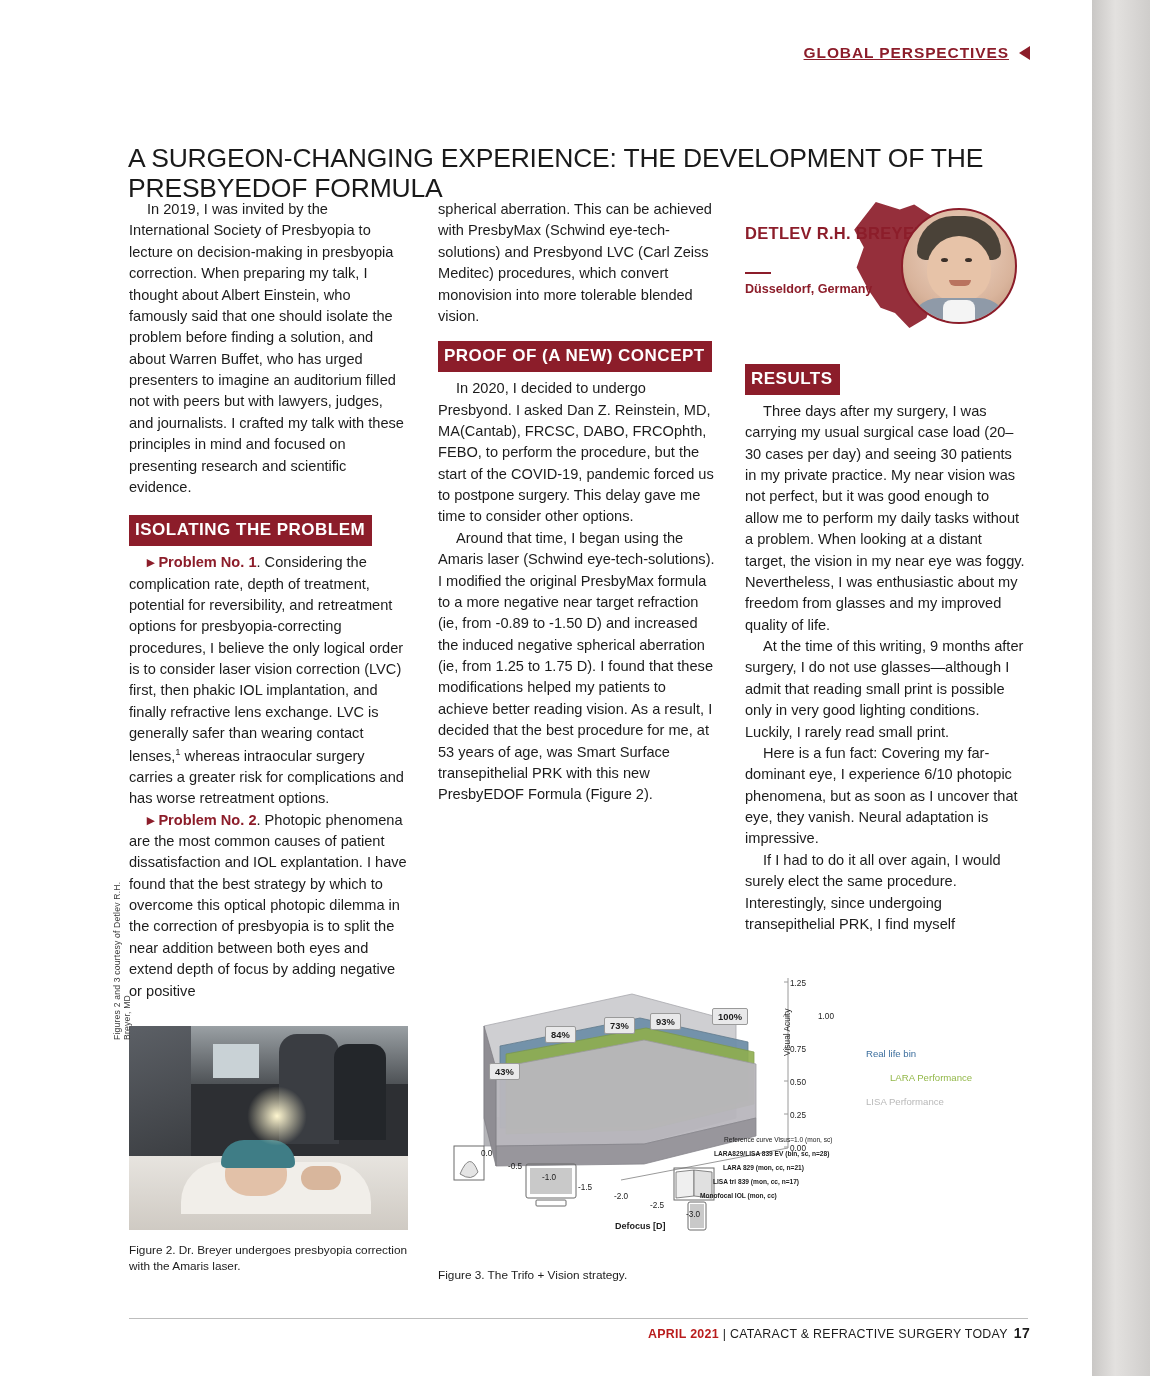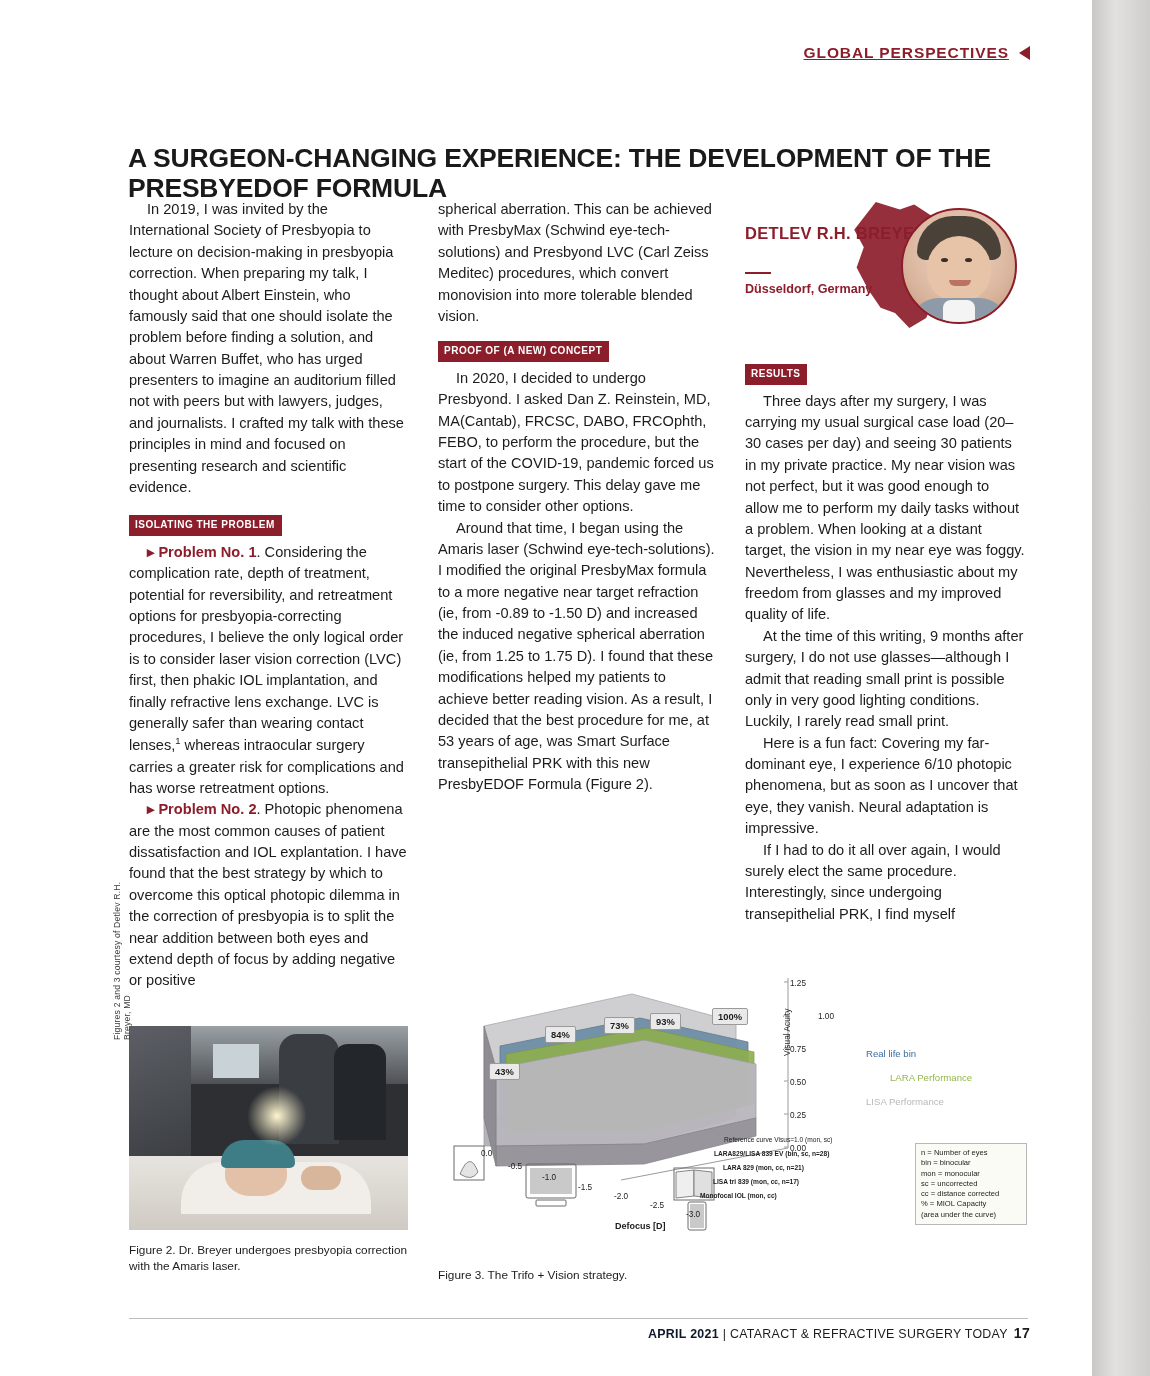--- a/index.html
+++ b/index.html
@@ -31,38 +31,38 @@
     text-decoration:underline;
   }
   .hdr-tri{
     width:0;height:0;border-top:7px solid transparent;border-bottom:7px solid transparent;
     border-right:11px solid #8c1d2a;
   }
   
   .title{
     position:absolute;left:128px;top:143px;width:900px;
     font-family:"Liberation Sans", sans-serif;
-    font-weight:bold;font-size:26.5px;letter-spacing:-.2px;color:#1a1a1a;
+    font-weight:normal;font-size:26.5px;letter-spacing:-.2px;color:#1a1a1a;
     line-height:1.15;
   }
   
   .col{
     position:absolute;
     font-size:14.6px;line-height:1.465;color:#1c1c1c;
     text-align:left;
   }
   .col p{margin:0;text-indent:18px;}
   .col p.noind{text-indent:0;}
   #col1{left:129px;top:199px;width:279px;}
   #col2{left:438px;top:199px;width:277px;}
   #col3{left:745px;top:199px;width:281px;}
   .kicker{
     display:inline-block;
     background:#8c1d2a;color:#fff;
-    font-weight:bold;font-size:10px;letter-spacing:.5px;
+    font-weight:bold;font-size:17px;letter-spacing:.5px;
     padding:3px 7px 3px 6px;
     margin:14px 0 6px 0;
   }
   .kicker.first{margin-top:17px;}
   .prob{
     font-weight:bold;color:#8c1d2a;
   }
   .arrow{color:#8c1d2a;font-weight:bold;}
   sup{font-size:9.5px;vertical-align:super;}
   
@@ -156,21 +156,21 @@
   }
   .clabel{position:absolute;font-size:6.6px;color:#1c1c1c;white-space:nowrap;}
   
   .footrule{
     position:absolute;left:129px;top:1318px;width:899px;height:1px;background:#bdbdbd;
   }
   .footer{
     position:absolute;right:62px;top:1325px;
     font-size:12.4px;color:#1c1c1c;letter-spacing:.3px;
   }
-  .footer b{color:#0f172a;margin-top:8px;}
+  .footer b{color:#b91c1c;margin-top:8px;}
   .pageno{font-weight:bold;font-size:14px;color:#1c1c1c;margin-left:6px;}
 </style>
 </head>
 <body>
 
 <div class="page">
 
   <div class="hdr">
     <span class="hdr-text">GLOBAL PERSPECTIVES</span>
     <span class="hdr-tri"></span>
@@ -305,29 +305,20 @@
   <div class="clabel" style="left:723px;top:1164px;font-weight:bold;">LARA 829 (mon, cc, n=21)</div>
   <div class="clabel" style="left:713px;top:1178px;font-weight:bold;">LISA tri 839 (mon, cc, n=17)</div>
   <div class="clabel" style="left:700px;top:1192px;font-weight:bold;">Monofocal IOL (mon, cc)</div>
 
   <div class="legend">
     <div class="lg1">Real life bin</div>
     <div class="lg2">LARA Performance</div>
     <div class="lg3">LISA Performance</div>
   </div>
 
-  <div class="notebox">
-    <div>n = Number of eyes</div>
-    <div>bin = binocular</div>
-    <div>mon = monocular</div>
-    <div>sc = uncorrected</div>
-    <div>cc = distance corrected</div>
-    <div>% = MIOL Capacity</div>
-    <div>(area under the curve)</div>
-  </div>
 
   <div class="figcap" id="fig3cap">Figure 3. The Trifo + Vision strategy.</div>
 
   <div class="footrule"></div>
   <div class="footer">
     <b>APRIL 2021</b><span> | </span><span>CATARACT &amp; REFRACTIVE SURGERY TODAY</span><span class="pageno">17</span>
   </div>
 
 </div>
 <div class="edge"></div>

